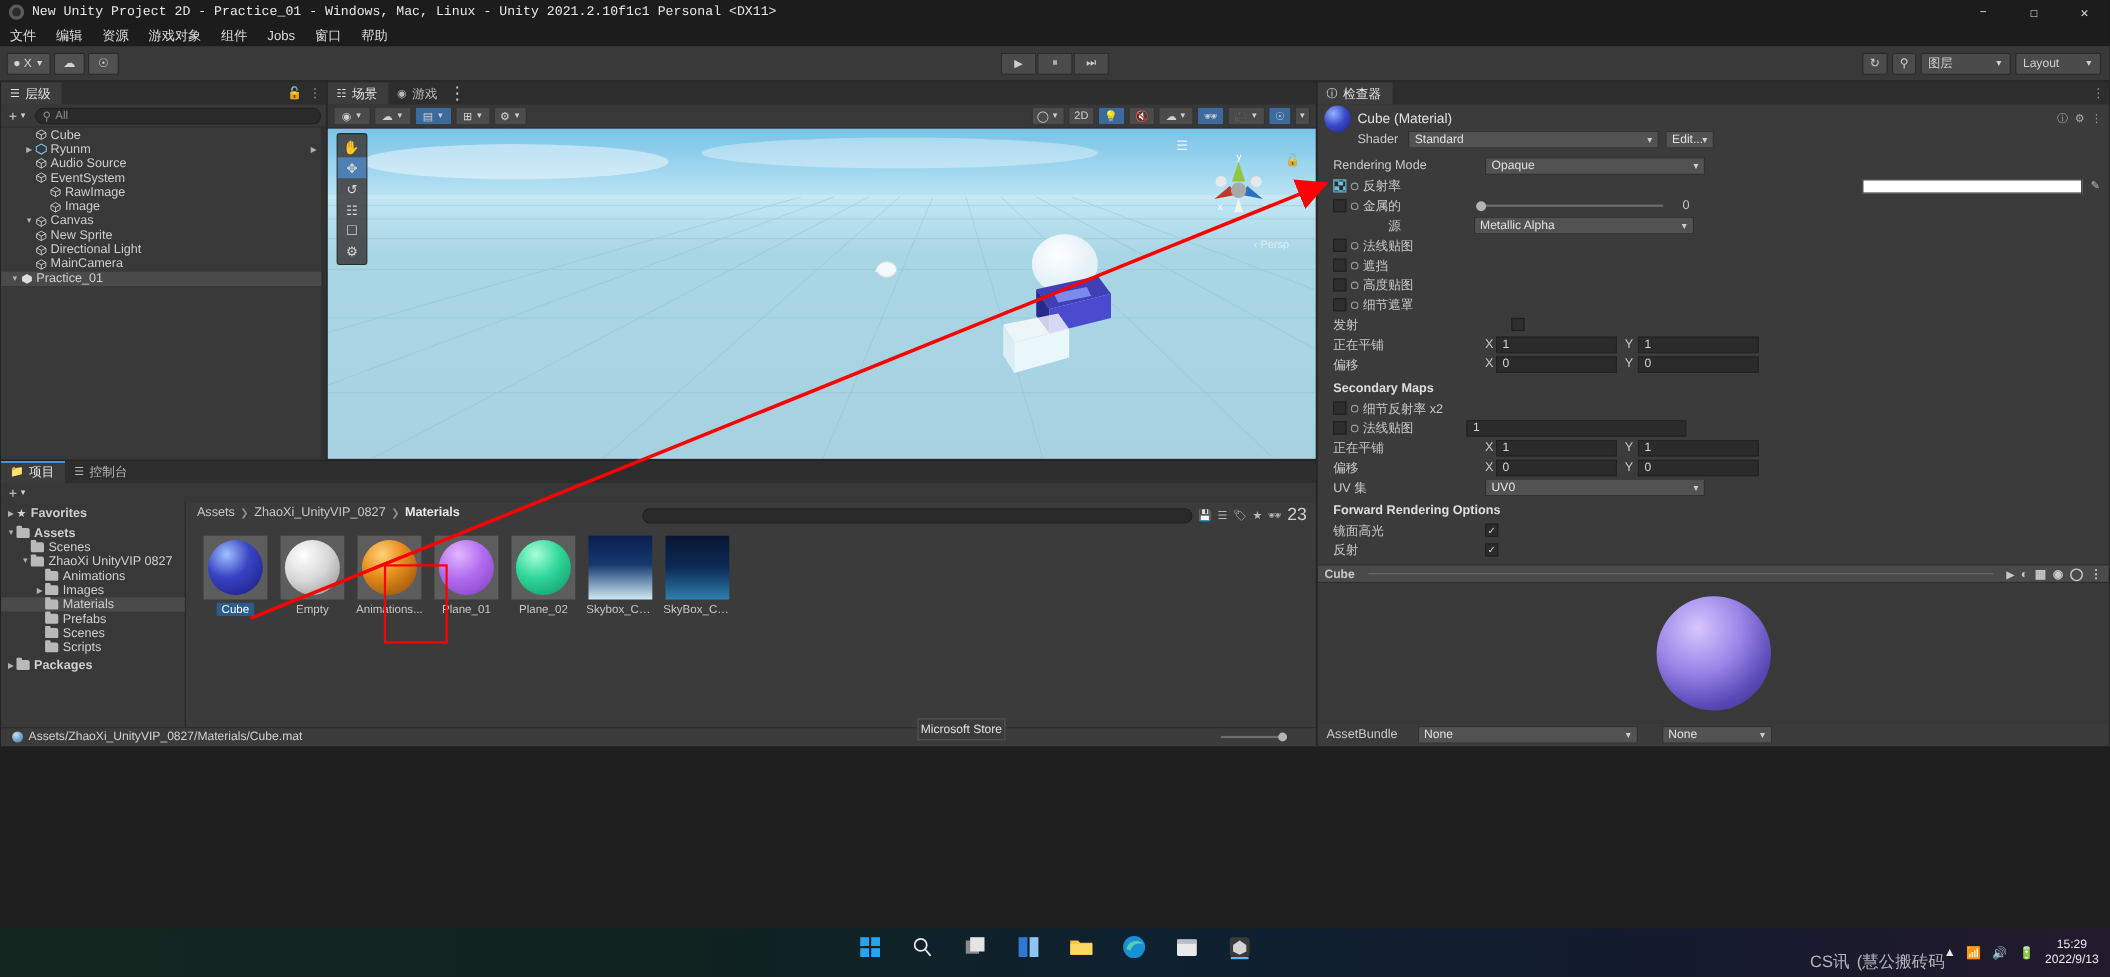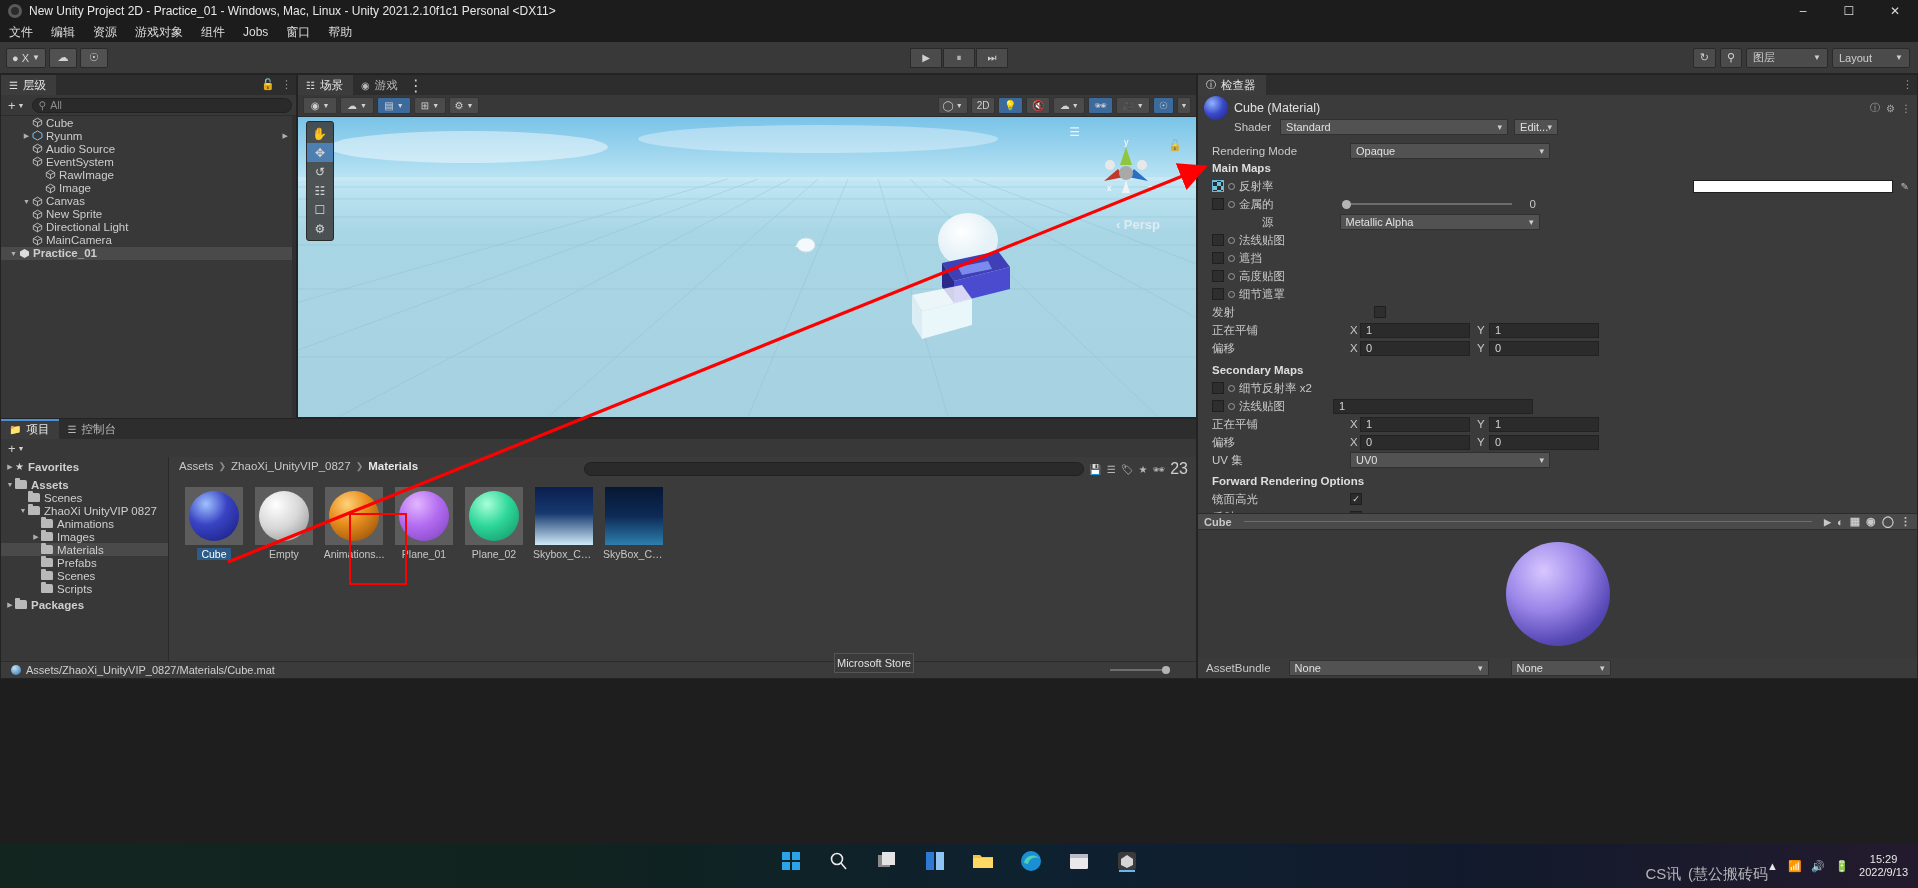--- a/index.html
+++ b/index.html
@@ -2,21 +2,21 @@
 <html><head>
 <meta charset="utf-8">
 <style>
   * { box-sizing: border-box; margin:0; padding:0; }
   html,body { width:1918px; height:888px; overflow:hidden; background:#1e1e1e;
               font-family:"Liberation Sans", sans-serif; color:#c8c8c8; }
   body { position:relative; }
 
   
   .winbar { position:absolute; left:0; top:0; width:1918px; height:22px; background:#1c1c1c;
-            display:flex; align-items:center; color:#e8e8e8; font-size:12px; }
+            display:flex; align-items:center; color:#e8e8e8; font-size:12px;font-family:Liberation Mono, monospace; }
   .winbar .uicon { width:14px; height:14px; border-radius:50%; background:#5a5a5a;
                    margin:0 7px 0 8px; position:relative; }
   .winbar .uicon:after { content:""; position:absolute; left:3px; top:3px; width:8px; height:8px;
                         border-radius:50%; background:#2b2b2b; }
   .wbtns { margin-left:auto; display:flex; height:22px; }
   .wbtn { width:46px; height:22px; display:flex; align-items:center; justify-content:center;
           font-size:12px; color:#dcdcdc; }
 
   
   .menubar { position:absolute; left:0; top:22px; width:1918px; height:20px; background:#1c1c1c;
@@ -72,21 +72,21 @@
   .sv-right { margin-left:auto; display:flex; gap:3px; align-items:center;}
   .sv-canvas { position:relative; height:300px; overflow:hidden;
                background:linear-gradient(#7fc6e8 0%, #a9dcf0 18%, #bfe5f3 30%, #a8d4e2 46%,
                                           #9ccadb 55%, #a3cfe0 75%, #a9d3e3 100%); }
   .sv-tools { position:absolute; left:8px; top:4px; width:28px; background:#3c3c3cdd;
               border:1px solid #2a2a2a; border-radius:3px; padding:2px 0; }
   .sv-tools .ti { height:19px; display:flex; align-items:center; justify-content:center;
                   font-size:12px; color:#d6d6d6; }
   .sv-tools .ti.on { background:#4e7fb3; }
   .gizmo { position:absolute; right:34px; top:18px; width:72px; height:72px; }
-  .persp { position:absolute; right:36px; top:100px; font-size:13px; color:#e7eff4; opacity:.85;font-weight:bold;}
+  .persp { position:absolute; right:24px; top:100px; font-size:10px; color:#e7eff4; opacity:.85;}
   .lockic { position:absolute; right:14px; top:22px; font-size:11px; color:#eef4f8; opacity:.8;}
 
   
   #inspector { left:1197px; top:74px; width:721px; height:605px; }
   .insp-body { background:#3b3b3b; height:583px; overflow:hidden; position:relative; font-size:11.5px;}
   .insp-head { height:22px; display:flex; align-items:center; gap:6px; padding:4px 6px 0 6px;}
   .matball { width:24px; height:24px; border-radius:50%;
              background:radial-gradient(circle at 34% 30%, #8fb4ff 0%, #3a49c8 48%, #1b2080 100%); }
   .insp-row { display:flex; align-items:center; height:18px; padding-left:14px; }
   .insp-lbl { color:#c9c9c9; }
@@ -341,21 +341,21 @@
             <line x1="9.7" y1="3.6" x2="5.5" y2="5.6" stroke="#c4c4c4" stroke-width="0.9"></line>
             <line x1="5.5" y1="5.6" x2="5.5" y2="9.8" stroke="#c4c4c4" stroke-width="0.9"></line>
           </svg></span>
         <span>MainCamera</span>
       </div>
       <div class="hrow sel">
         <span class="tw" style="margin-left: 7px;">▼</span>
         <span class="cube-ic"><svg width="11" height="11" viewBox="0 0 11 11">
             <polygon points="5.5,1 10,3.5 10,7.5 5.5,10 1,7.5 1,3.5" fill="#dcdcdc"></polygon>
           </svg></span>
-        <span style="font-weight: bold;">Practice_01</span>
+        <span style="font-weight: normal;">Practice_01</span>
       </div>
       <div class="h-scroll"></div>
   </div>
 </div>
 
 <div class="panel" id="scene">
   <div class="sv-tabs">
     <div class="ptab active">
       <span style="font-size:10px">☷</span>
       <span>场景</span>
@@ -537,21 +537,20 @@
       </div>
     </div>
 
     <div class="insp-row" style="margin-top:5px">
       <span class="insp-lbl" style="width:138px">Rendering Mode</span>
       <div class="drop" style="width:200px">
         <span>Opaque</span>
       </div>
     </div>
 
-    <div class="insp-sec">Main Maps</div>
 
     <div class="insp-row">
       <span class="texslot map"></span>
       <span class="radio"></span>
       <span class="insp-lbl">反射率</span>
       <div style="width:200px;height:13px;background:#ffffff;margin-left:auto;margin-right:24px;border:1px solid #1f1f1f"></div>
       <span style="position:absolute;right:8px;color:#bdbdbd;font-size:10px">✎</span>
     </div>
 
     <div class="insp-row">

